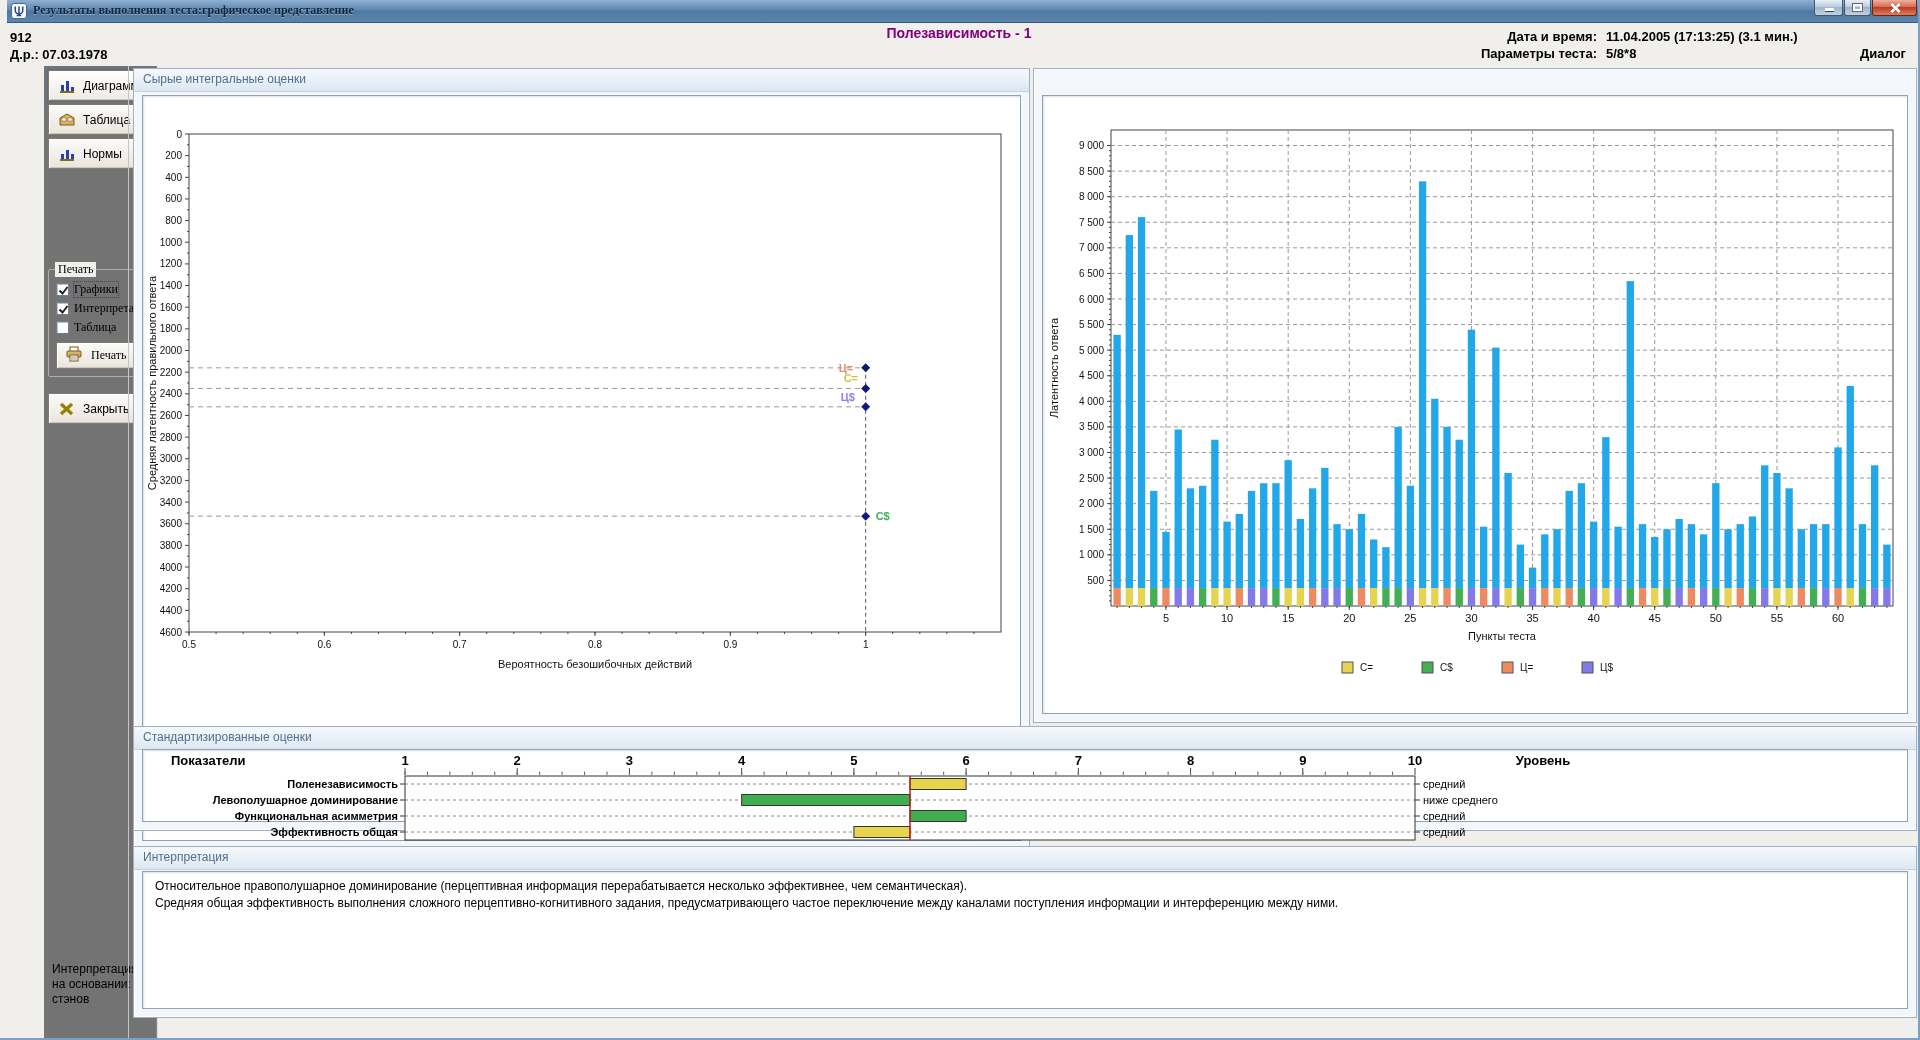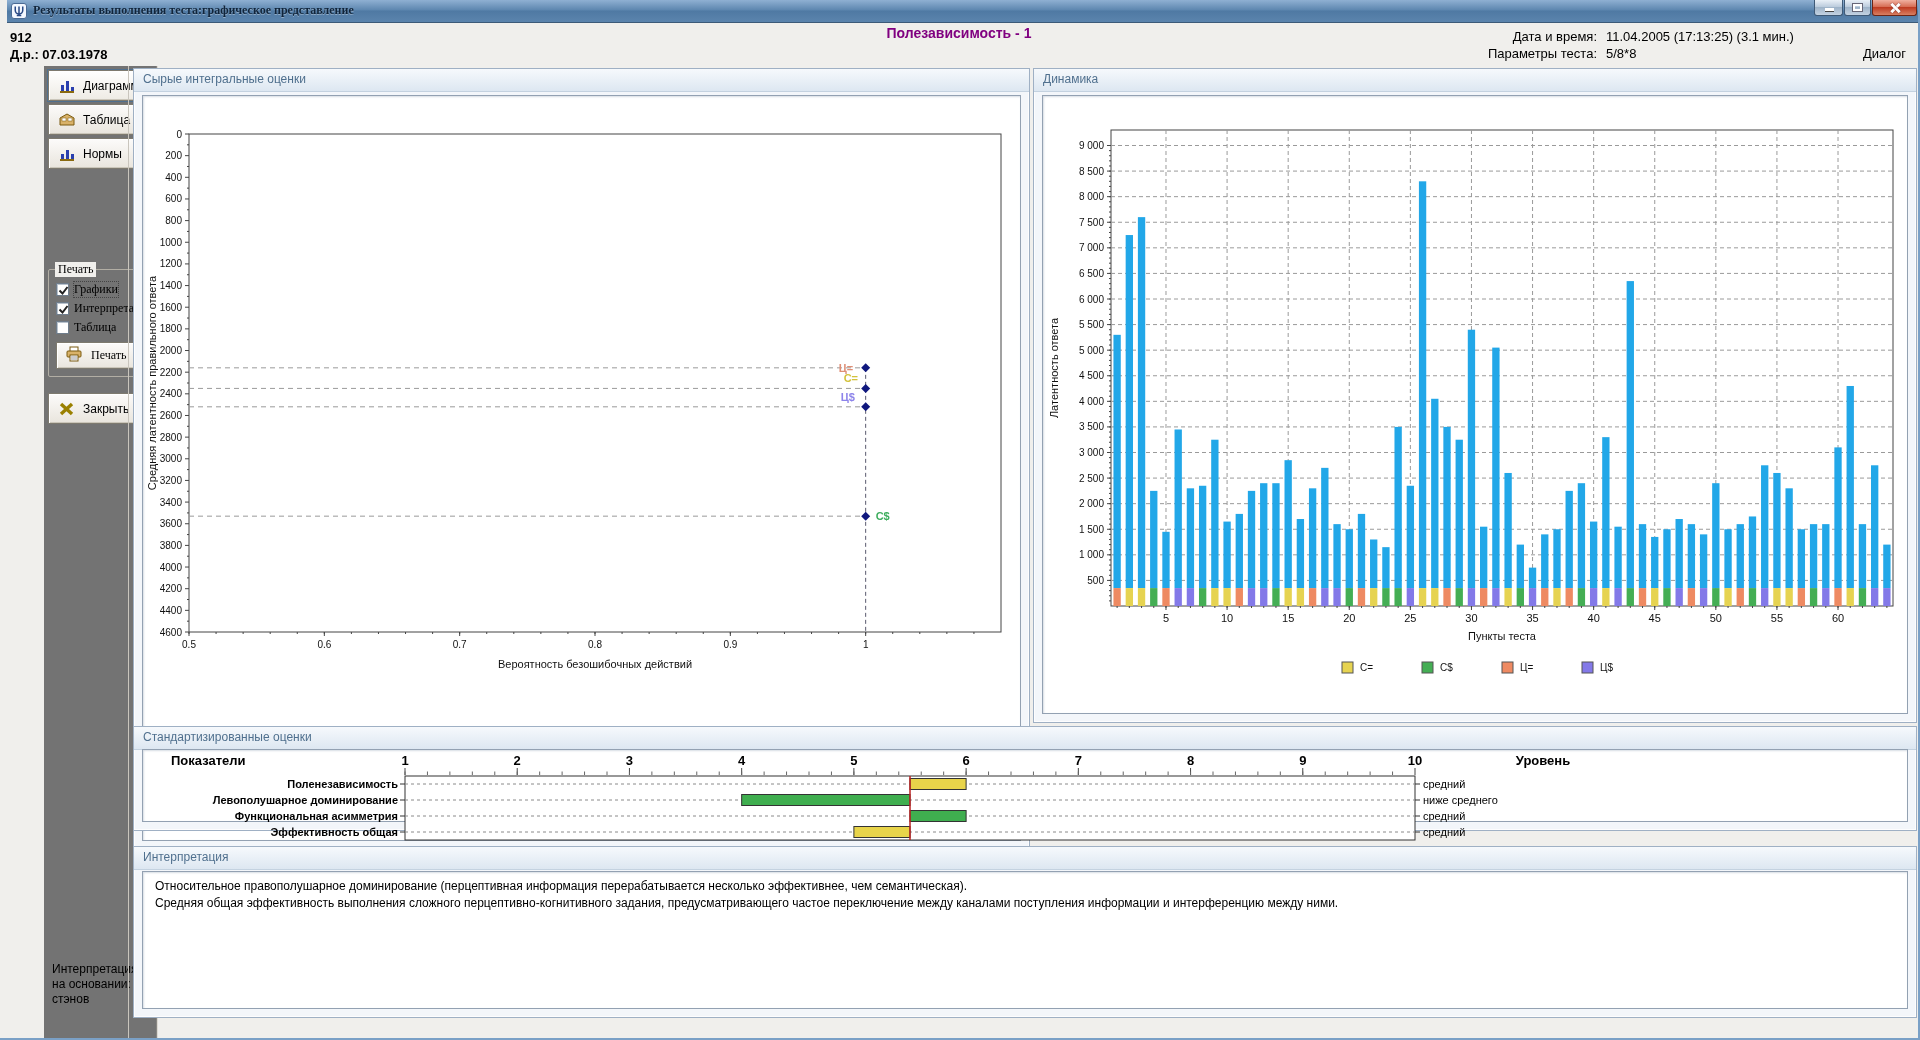--- a/index.html
+++ b/index.html
@@ -24,21 +24,21 @@
   .glyph-min{position:absolute;left:50%;bottom:4px;width:9px;height:3px;margin-left:-4px;background:#fff;box-shadow:0 1px 0 #444;}
   .glyph-max{position:absolute;left:50%;top:4px;width:9px;height:7px;margin-left:-5px;border:2px solid #fff;box-sizing:border-box;box-shadow:0 0 0 1px #667;}
   .glyph-x{position:absolute;left:50%;top:50%;width:12px;height:12px;margin:-6px 0 0 -6px;}
   .glyph-x:before,.glyph-x:after{content:"";position:absolute;left:5px;top:0;width:3px;height:12px;background:#fff;box-shadow:0 0 1px #500;}
   .glyph-x:before{transform:rotate(45deg);} .glyph-x:after{transform:rotate(-45deg);}
   
   .hdr-center{position:absolute;left:0;top:25px;width:100%;text-align:center;
     font-size:14px;font-weight:bold;color:#800080;}
   .hdr-left{position:absolute;left:10px;top:29px;font-size:13px;font-weight:bold;color:#000;line-height:17px;}
   .hdr-right{position:absolute;right:12px;top:28px;display:grid;grid-template-columns:auto auto;column-gap:9px;
-    font-size:13px;font-weight:normal;color:#000;line-height:17px;}
+    font-size:13px;font-weight:bold;color:#000;line-height:17px;}
   .hdr-right .lbl{text-align:right;}
   .hdr-right .valcell{position:relative;min-width:300px;}
   .hdr-right .dialog{position:absolute;right:0;top:0;}
   
   .sidebar{position:absolute;left:0;top:66px;width:114px;height:974px;background:#737373;
     border-right:2px groove #dcd9d2;box-sizing:border-box;margin-left:44px;}
   .sbtn{position:absolute;left:4px;width:118px;height:31px;box-sizing:border-box;
     background:linear-gradient(#fcfbfa,#e9e5dd);border:1px solid #7e7a6f;
     box-shadow:inset 1px 1px 0 #fff,inset -1px -1px 0 #cbc6ba;
     display:flex;align-items:center;gap:7px;padding-left:9px;font-size:12px;color:#000;cursor:pointer;}
@@ -344,21 +344,20 @@
           <path d="M722.6666666666666 306.3173913043478L727.1666666666666 310.8173913043478L722.6666666666666 315.3173913043478L718.1666666666666 310.8173913043478Z" fill="#10187e"></path>
           <text class="ptl" x="697.6666666666666" y="304.8173913043478" fill="#8d84ea">Ц$</text>
           <path d="M722.6666666666666 415.6608695652174L727.1666666666666 420.1608695652174L722.6666666666666 424.6608695652174L718.1666666666666 420.1608695652174Z" fill="#10187e"></path>
           <text class="ptl" x="732.6666666666666" y="424.1608695652174" fill="#3fae5f">C$</text>
           <text class="axl" x="452" y="572" text-anchor="middle">Вероятность безошибочных действий</text>
           <text class="axl" transform="translate(13 287) rotate(-90)" text-anchor="middle">Средняя латентность правильного ответа</text>
         </svg></div>
   </div>
 
   <div class="panel dyn">
-    <div class="phead">Динамика</div>
     <div class="pbody"><svg width="866" height="619">
           <rect x="68" y="34" width="782" height="476" fill="#fff" stroke="#444"></rect>
           <line x1="68" y1="484.4168547780286" x2="850" y2="484.4168547780286" stroke="#9a9a9a" stroke-dasharray="4 3"></line>
           <line x1="64" y1="484.4168547780286" x2="68" y2="484.4168547780286" stroke="#444"></line>
           <text class="tk" x="61" y="487.9168547780286" text-anchor="end">500</text>
           <line x1="68" y1="458.8337095560572" x2="850" y2="458.8337095560572" stroke="#9a9a9a" stroke-dasharray="4 3"></line>
           <line x1="64" y1="458.8337095560572" x2="68" y2="458.8337095560572" stroke="#444"></line>
           <text class="tk" x="61" y="462.3337095560572" text-anchor="end">1 000</text>
           <line x1="68" y1="433.25056433408577" x2="850" y2="433.25056433408577" stroke="#9a9a9a" stroke-dasharray="4 3"></line>
           <line x1="64" y1="433.25056433408577" x2="68" y2="433.25056433408577" stroke="#444"></line>

